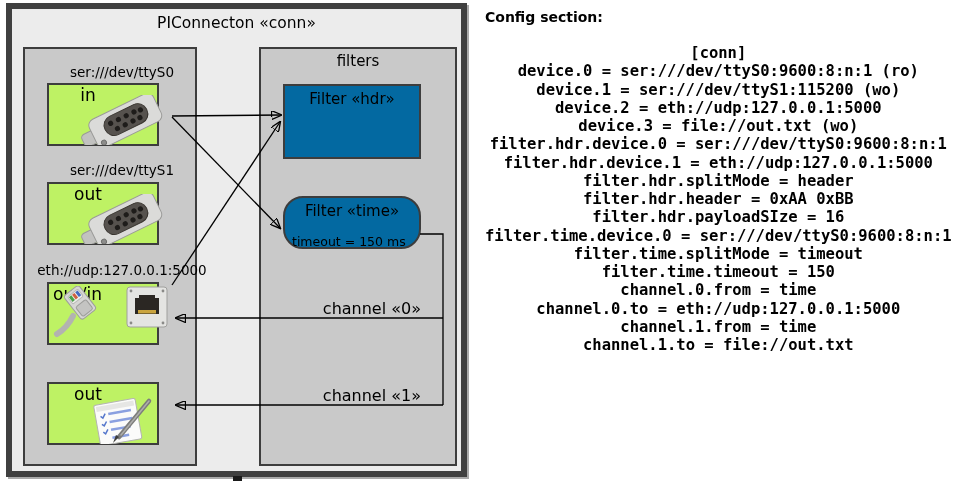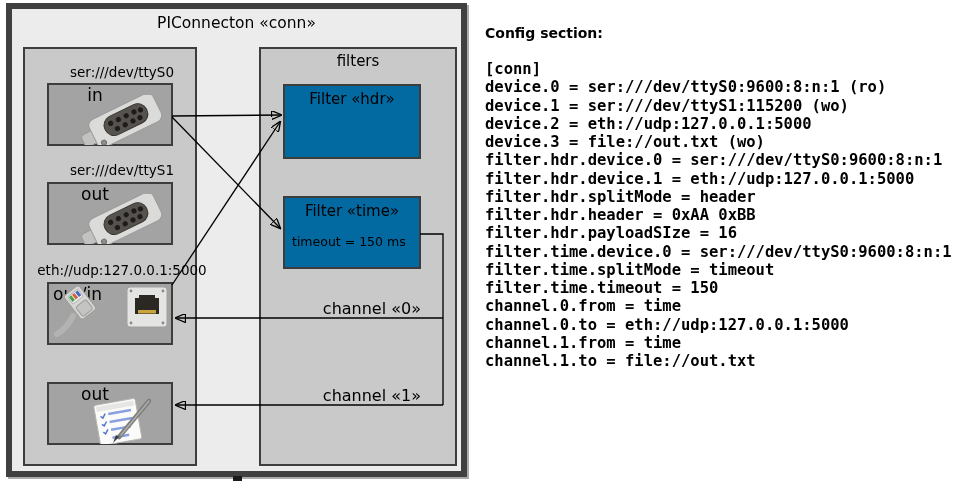--- a/index.html
+++ b/index.html
@@ -23,58 +23,58 @@
     position:absolute; top:38px; height:419px;
     background:#c9c9c9; border:2px solid #3d3d3d;
   }
   .devices-group { left:11px; width:174px; }
   .filters-group { left:247px; width:198px; }
   .dev-label {
     position:absolute; left:0; width:170px; text-align:center;
     font-size:13.5px; line-height:16px; white-space:nowrap;margin-left:12px;
   }
   .dev-box {
-    position:absolute; left:22px; width:126px; height:63px;
-    background:#a3a3a3; border:2px solid #3d3d3d;
+    position:absolute; left:22px; width:112px; height:63px;
+    background:#bef264; border:2px solid #3d3d3d;
   }
   .role { position:absolute; top:0; font-size:17px; line-height:21px; }
   .role-c { left:0; right:30px; text-align:center; }
   .role-l { left:4px; }
   .icon { position:absolute; }
   .icon-serial  { left:26px; top:10px; width:98px;  height:50px; }
   .icon-eth     { left:2px;  top:2px;  width:120px; height:58px; }
   .icon-notepad { left:38px; top:13px; width:74px;  height:47px; }
   .filters-title {
     position:absolute; top:3px; left:0; width:100%; text-align:center;
     font-size:15px; line-height:19px;
   }
   .filter-box {
     position:absolute; left:22px; width:138px;
     background:#0369a1; border:2px solid #3d3d3d;
   }
   .filter-hdr  { top:35px;  height:75px; }
-  .filter-time { top:147px; height:73px; }
+  .filter-time { top:147px; height:53px;border-radius:20px; }
   .filter-title {
     position:absolute; top:4px; left:0; width:100%; text-align:center;
     font-size:15px; line-height:19px;
   }
   .filter-props { position:absolute; left:7px; font-size:12.5px; line-height:16px; white-space:nowrap; }
   .props-hdr  { top:28px; }
   .props-time { top:36px; }
   .channel-label {
     position:absolute; left:22px; width:138px; text-align:right;
     font-size:16px; line-height:17px; white-space:nowrap;
   }
   .ch0 { top:251px; }
   .ch1 { top:338px; }
   .arrows { position:absolute; left:0; top:0; width:457px; height:470px; }
   .arrows line, .arrows path { stroke:#000; stroke-width:1.3; fill:none; }
   .bottom-tick { position:absolute; left:233px; top:476px; width:9px; height:5px; background:#1a1a1a; }
   
-  .config-panel { position:absolute; left:485px; top:16px; width:479px; height:444px; }
+  .config-panel { position:absolute; left:485px; top:0; width:479px; height:444px;text-align:center; }
   .config-heading {
     position:absolute; left:0; top:8px;
     font-family:"DejaVu Sans", sans-serif; font-weight:bold; font-size:14px; line-height:18px;
   }
   .config-body {
     position:absolute; left:0; top:44px;
     font-family:"DejaVu Sans Mono", monospace; font-weight:bold;
     font-size:15.5px; line-height:18.25px; white-space:pre;
   }
 </style>

